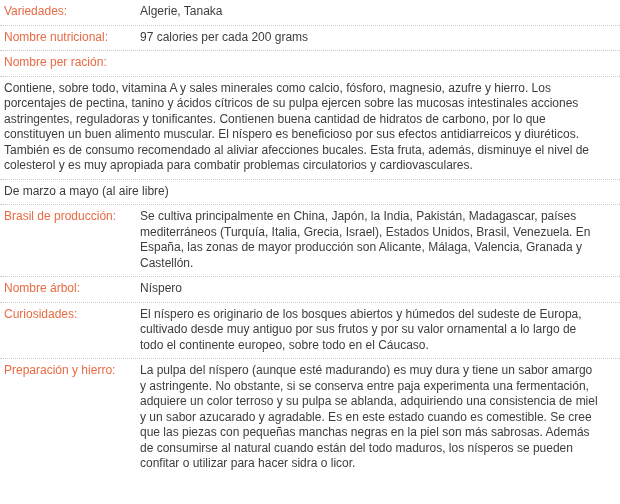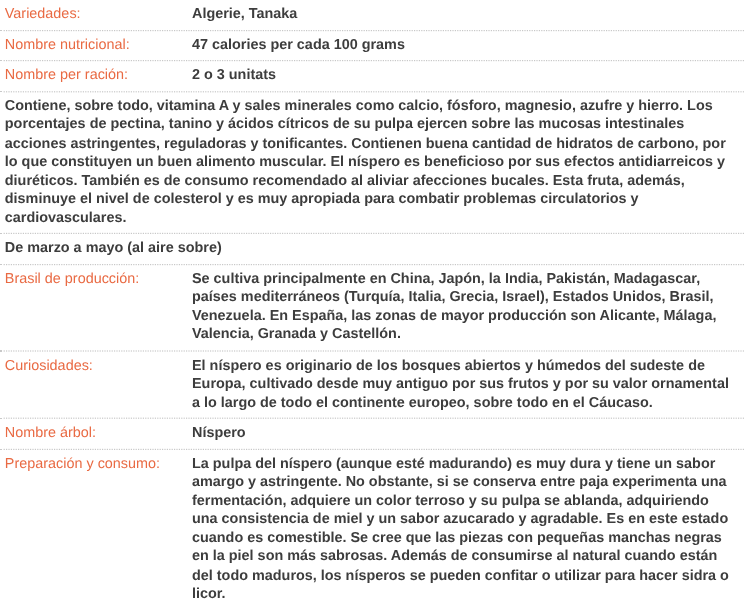--- a/index.html
+++ b/index.html
@@ -15,81 +15,78 @@
     color: var(--value_text, #3d3d3d);
     -webkit-font-smoothing: antialiased;
   }
   .info-table {
     width: 620px;
     box-sizing: border-box;
   }
   .info-row {
     display: flex;
     align-items: flex-start;
-    padding: 4px 6px 5px 4px;
+    padding: 4px 22px 5px 4px;
     border-bottom: 1px dotted var(--separator, #c8c8c8);
-    gap: 20px;
   }
   .info-row:last-child {
     border-bottom: none;
   }
   .row-label {
     flex: 0 0 136px;
     width: 136px;
     color: var(--label_text, #e96a43);
     white-space: nowrap;
     overflow: hidden;
   }
   .row-value {
     flex: 1 1 auto;
     color: var(--value_text, #3d3d3d);
-    font-weight: bold;
   }
 </style>
 </head>
 <body>
 
 <div class="info-table">
 
   <div class="info-row">
     <div class="row-label">Variedades:</div>
     <div class="row-value">Algerie, Tanaka</div>
   </div>
 
   <div class="info-row">
     <div class="row-label">Nombre nutricional:</div>
-    <div class="row-value">47 calories per cada 100 grams</div>
+    <div class="row-value">97 calories per cada 200 grams</div>
   </div>
 
   <div class="info-row">
     <div class="row-label">Nombre per ración:</div>
-    <div class="row-value">2 o 3 unitats</div>
   </div>
 
   <div class="info-row">
     <div class="row-value">Contiene, sobre todo, vitamina A y sales minerales como calcio, fósforo, magnesio, azufre y hierro. Los porcentajes de pectina, tanino y ácidos cítricos de su pulpa ejercen sobre las mucosas intestinales acciones astringentes, reguladoras y tonificantes. Contienen buena cantidad de hidratos de carbono, por lo que constituyen un buen alimento muscular. El níspero es beneficioso por sus efectos antidiarreicos y diuréticos. También es de consumo recomendado al aliviar afecciones bucales. Esta fruta, además, disminuye el nivel de colesterol y es muy apropiada para combatir problemas circulatorios y cardiovasculares.</div>
   </div>
 
   <div class="info-row">
-    <div class="row-value">De marzo a mayo (al aire sobre)</div>
+    <div class="row-value">De marzo a mayo (al aire libre)</div>
   </div>
 
   <div class="info-row">
     <div class="row-label">Brasil de producción:</div>
     <div class="row-value">Se cultiva principalmente en China, Japón, la India, Pakistán, Madagascar, países mediterráneos (Turquía, Italia, Grecia, Israel), Estados Unidos, Brasil, Venezuela. En España, las zonas de mayor producción son Alicante, Málaga, Valencia, Granada y Castellón.</div>
   </div>
 
   <div class="info-row">
+    <div class="row-label">Nombre árbol:</div>
+    <div class="row-value">Níspero</div>
+  </div>
+
+  <div class="info-row">
     <div class="row-label">Curiosidades:</div>
     <div class="row-value">El níspero es originario de los bosques abiertos y húmedos del sudeste de Europa, cultivado desde muy antiguo por sus frutos y por su valor ornamental a lo largo de todo el continente europeo, sobre todo en el Cáucaso.</div>
   </div>
 
   <div class="info-row">
-    <div class="row-label">Nombre árbol:</div>
-    <div class="row-value">Níspero</div>
-  </div>
-
-  <div class="info-row">
-    <div class="row-label">Preparación y consumo:</div>
+    <div class="row-label">Preparación y hierro:</div>
     <div class="row-value">La pulpa del níspero (aunque esté madurando) es muy dura y tiene un sabor amargo y astringente. No obstante, si se conserva entre paja experimenta una fermentación, adquiere un color terroso y su pulpa se ablanda, adquiriendo una consistencia de miel y un sabor azucarado y agradable. Es en este estado cuando es comestible. Se cree que las piezas con pequeñas manchas negras en la piel son más sabrosas. Además de consumirse al natural cuando están del todo maduros, los nísperos se pueden confitar o utilizar para hacer sidra o licor.</div>
   </div>
 
 </div>
 
 </body></html>

